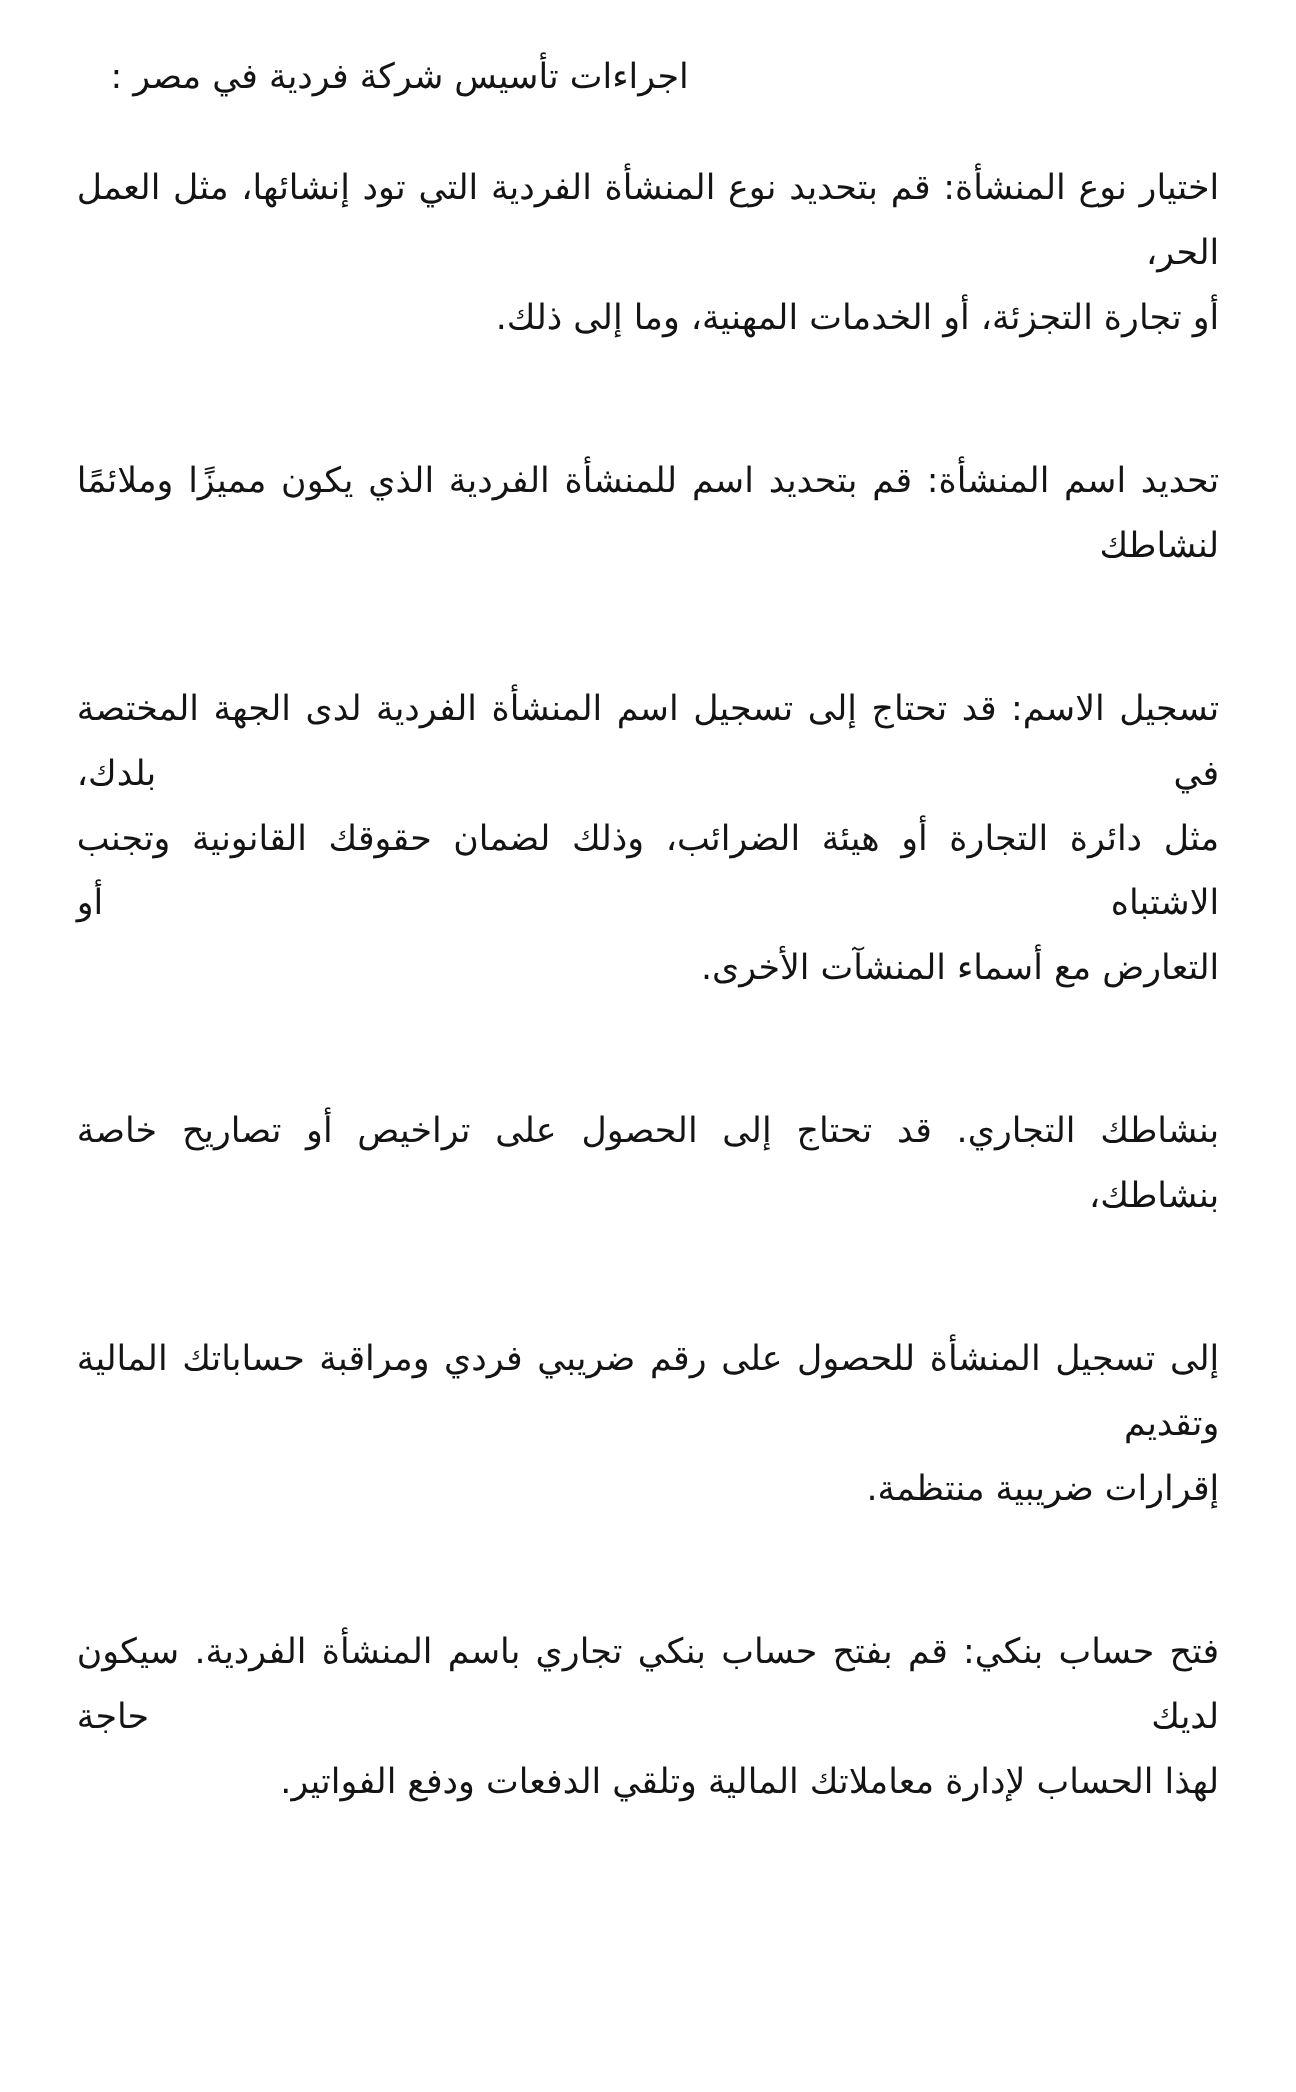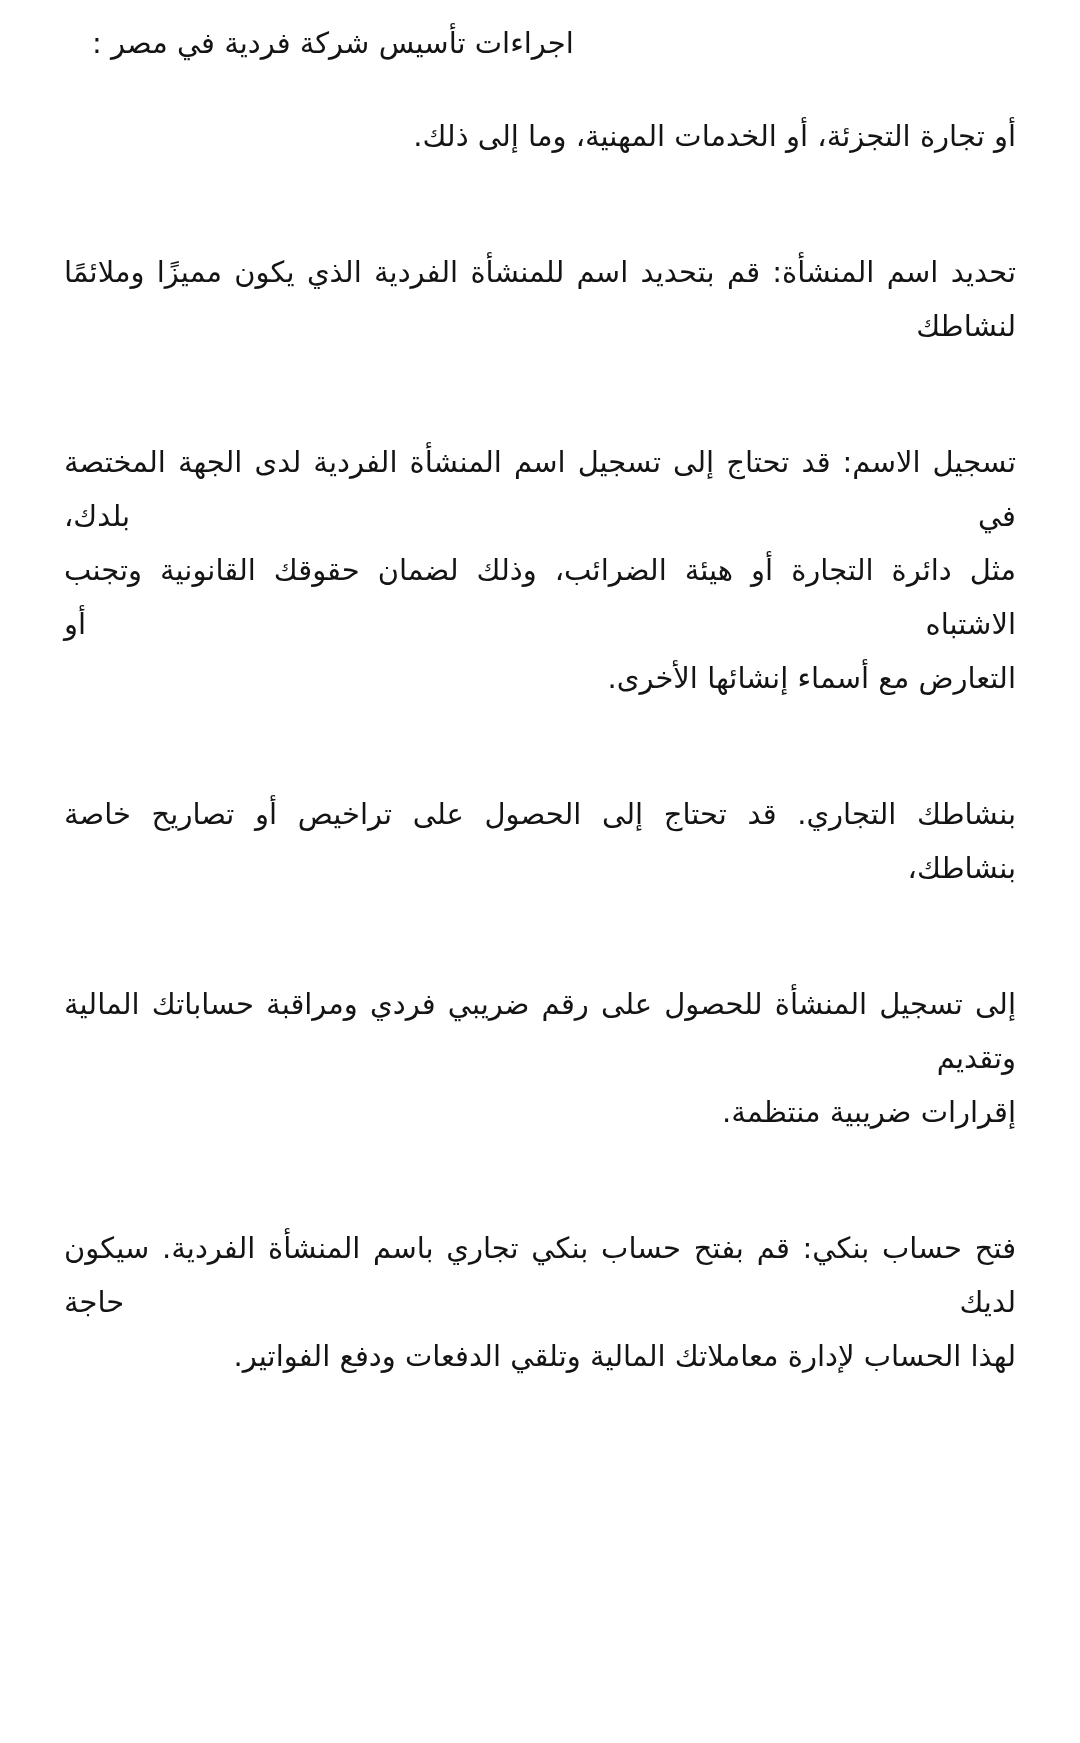--- a/index.html
+++ b/index.html
@@ -8,20 +8,21 @@
     background: #ffffff;
   }
   .page {
     position: relative;
     width: 1080px;
     height: 1499px;
     background: #ffffff;
     overflow: hidden;
     font-family: "DejaVu Sans", sans-serif;
     color: #141414;
+    margin-top: 20px;
   }
   .doc {
     position: relative;
     z-index: 1;
     padding: 22px 64px 0 64px;
   }
   .title {
     font-size: 29px;
     font-weight: normal;
     direction: rtl;
@@ -69,29 +70,30 @@
 </style>
 </head>
 <body>
 
 <div class="page">
   <div class="watermark">ملفات</div>
   <div class="doc">
     <h1 class="title">اجراءات تأسيس شركة فردية في مصر :</h1>
     <div id="paragraphs">
         <div class="para">
+          <div class="line full">اختيار نوع المنشأة: قم بتحديد نوع المنشأة الفردية التي تود إنشائها، مثل العمل الحر،</div>
           <div class="line last">أو تجارة التجزئة، أو الخدمات المهنية، وما إلى ذلك.</div>
         </div>
         <div class="para">
           <div class="line full">تحديد اسم المنشأة: قم بتحديد اسم للمنشأة الفردية الذي يكون مميزًا وملائمًا لنشاطك</div>
         </div>
         <div class="para">
           <div class="line full">تسجيل الاسم: قد تحتاج إلى تسجيل اسم المنشأة الفردية لدى الجهة المختصة في بلدك،</div>
           <div class="line full">مثل دائرة التجارة أو هيئة الضرائب، وذلك لضمان حقوقك القانونية وتجنب الاشتباه أو</div>
-          <div class="line last">التعارض مع أسماء إنشائها الأخرى.</div>
+          <div class="line last">التعارض مع أسماء المنشآت الأخرى.</div>
         </div>
         <div class="para">
           <div class="line full">بنشاطك التجاري. قد تحتاج إلى الحصول على تراخيص أو تصاريح خاصة بنشاطك،</div>
         </div>
         <div class="para">
           <div class="line full">إلى تسجيل المنشأة للحصول على رقم ضريبي فردي ومراقبة حساباتك المالية وتقديم</div>
           <div class="line last">إقرارات ضريبية منتظمة.</div>
         </div>
         <div class="para">
           <div class="line full">فتح حساب بنكي: قم بفتح حساب بنكي تجاري باسم المنشأة الفردية. سيكون لديك حاجة</div>

